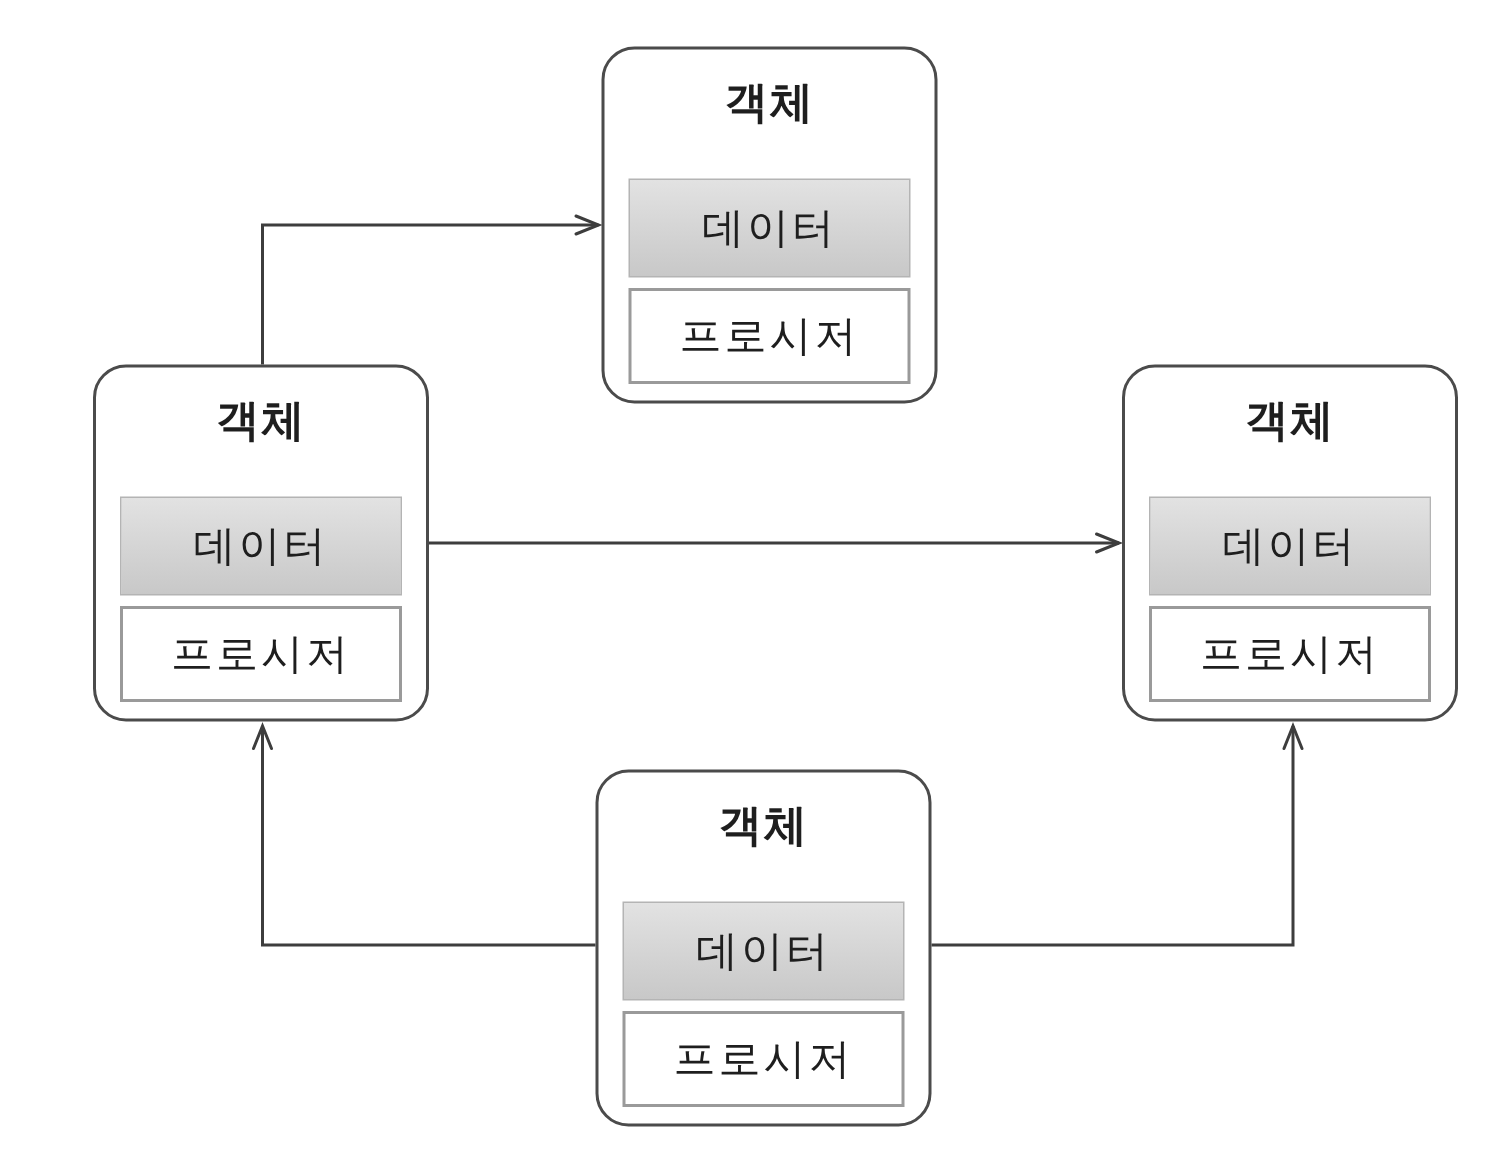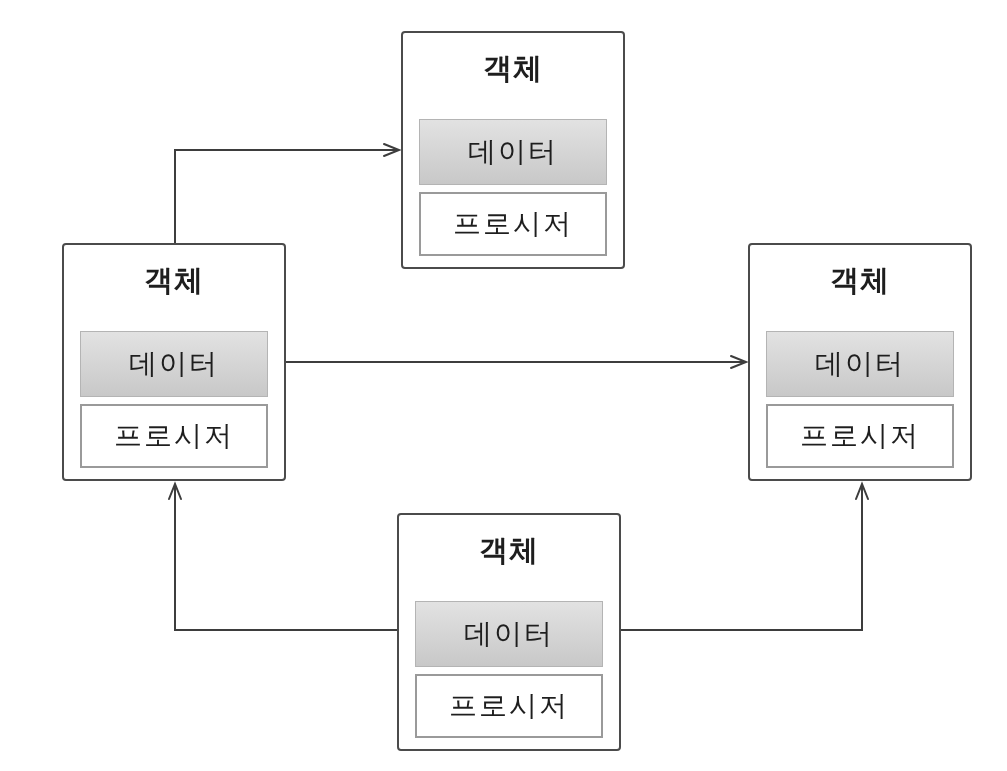--- a/index.html
+++ b/index.html
@@ -40,21 +40,21 @@
     stroke: var(--line-color);
     stroke-width: 2;
     stroke-linecap: round;
   }
   .obj-box {
     position: absolute;
     width: 224px;
     height: 238px;
     background: #fff;
     border: 2px solid var(--box-border-color);
-    border-radius: 4px;
+    border-radius: 22px;
     display: flex;
     flex-direction: column;
     align-items: center;
   }
   .obj-box--top    { left: 401px; top: 31px;  }
   .obj-box--left   { left: 62px;  top: 243px; }
   .obj-box--right  { left: 748px; top: 243px; }
   .obj-box--bottom { left: 397px; top: 513px; }
   .obj-title {
     height: 72px;

